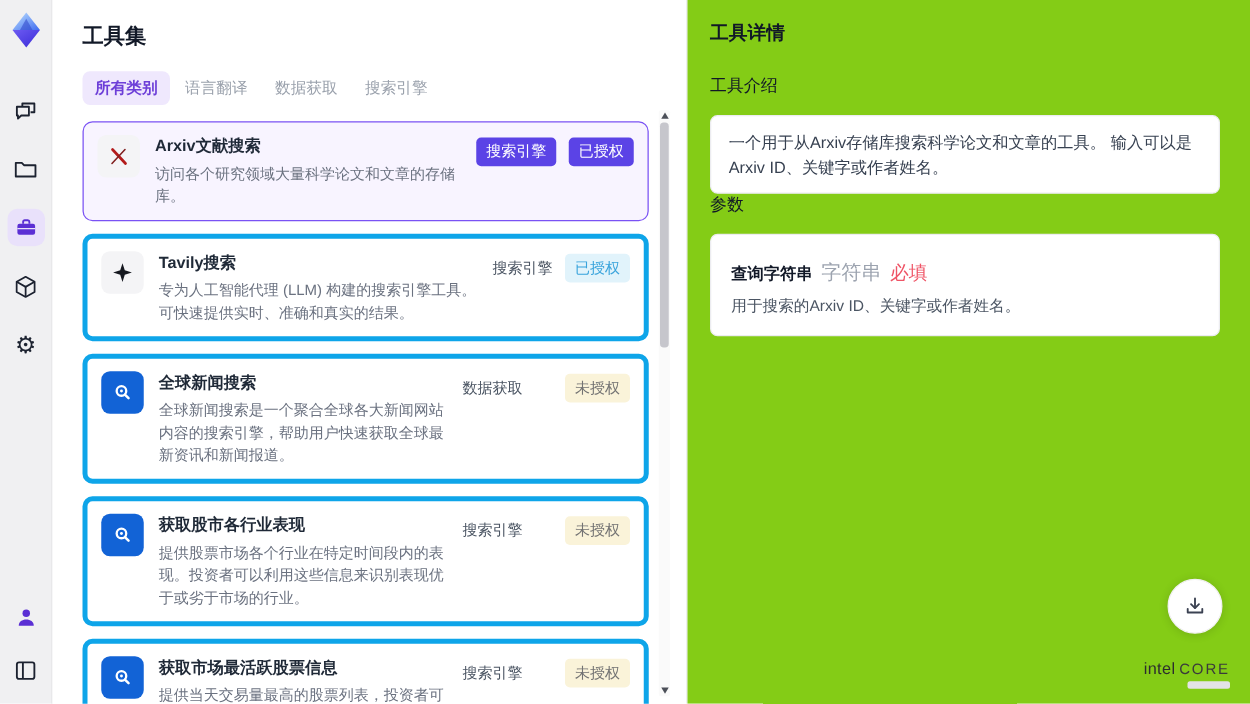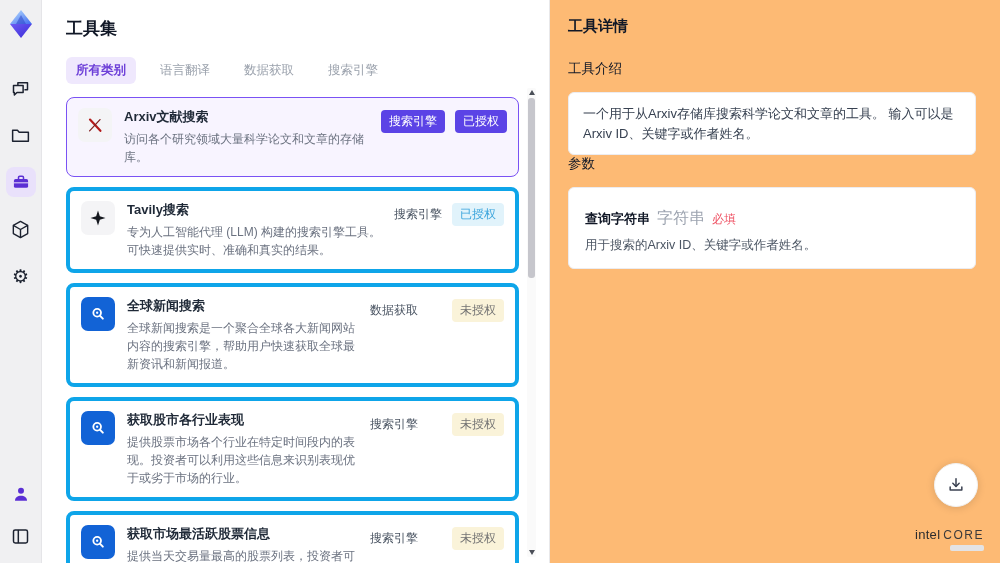--- a/index.html
+++ b/index.html
@@ -12,21 +12,21 @@
   .logo { width:30px; height:30px; margin-bottom:34px; }
   .rail-nav { display:flex; flex-direction:column; gap:17px; align-items:center; }
   .rail-item { width:30px; height:30px; border-radius:8px; display:flex; align-items:center; justify-content:center; color:#1c2230; cursor:pointer; }
   .rail-item.active { background:#e9e1fb; color:#5b2fd4; }
   .rail-bottom { margin-top:auto; display:flex; flex-direction:column; gap:12px; align-items:center; }
   .gear-glyph { font-size:19px; line-height:1; font-family:"DejaVu Sans",sans-serif; }
 
   
   .panel-list { width:508px; flex-shrink:0; border-right:1px solid #e8e8ea; position:relative; padding:17px 30px 0 24px; background:#fff; }
   .list-title { font-size:17px; font-weight:bold; color:#111827; margin-bottom:17px; }
-  .tabs { display:flex; gap:14px; align-items:center; margin-bottom:13px; }
+  .tabs { display:flex; gap:2px; align-items:center; margin-bottom:13px; }
   .tab { font-size:12.5px; color:#9aa1ac; padding:5px 10px; border-radius:6px; cursor:pointer; white-space:nowrap; }
   .tab.active { background:#efe8fd; color:#6d3fd8; font-weight:bold; }
   .cards { display:flex; flex-direction:column; gap:10px; }
   .card { display:flex; gap:12px; padding:10px 11px; background:#fff; border:4px solid #0ea5e9; border-radius:8px; align-items:flex-start; cursor:pointer; }
   .card.selected { background:#f8f4ff; border:1.5px solid #7a52f4; }
   .card-icon { width:34px; height:34px; border-radius:7px; background:#f4f4f6; display:flex; align-items:center; justify-content:center; flex-shrink:0; }
   .card-icon.s-news { background:#1263d6; }
   .card-main { flex:1; min-width:0; }
   .card-title { font-size:13px; font-weight:bold; color:#1f2937; margin-bottom:4px; }
   .card-desc { font-size:12px; color:#6b7280; line-height:1.5; max-width:287px; }
@@ -38,29 +38,29 @@
   .auth.s-yellow { background:#faf3d9; color:#737373;margin-left:24px; }
 
   
   .scrollbar { position:absolute; top:88px; bottom:6px; right:13px; width:9px; background:#fafafa; border-radius:2px; }
   .scroll-arrow { position:absolute; left:50%; transform:translateX(-50%); width:0; height:0; border-left:3.5px solid transparent; border-right:3.5px solid transparent; }
   .scroll-arrow.up { top:2px; border-bottom:5px solid #4b4f58; }
   .scroll-arrow.down { bottom:2px; border-top:5px solid #4b4f58; }
   .scroll-thumb { position:absolute; top:10px; left:1px; width:7px; height:180px; background:#c6c6cc; border-radius:3px; }
 
   
-  .panel-detail { flex:1; background:#fdba74; padding:17px 24px 0 18px; position:relative; }
+  .panel-detail { flex:1; background:#84cc16; padding:17px 24px 0 18px; position:relative; }
   .detail-title { font-size:15px; font-weight:bold; color:#111827; margin-bottom:24px; }
   .section-label { font-size:13.5px; font-weight:normal; color:#111827; margin-bottom:14px; }
   .intro-box { background:#fff; border:1px solid #ececf0; border-radius:6px; padding:11px 14px; font-size:13px; color:#374151; line-height:1.5; }
   .param-box { background:#fff; border:1px solid #ececf0; border-radius:6px; padding:20px 16px 14px; }
   .param-head { display:flex; align-items:baseline; gap:7px; margin-bottom:8px; }
   .param-name { font-size:13px; font-weight:bold; color:#111827; }
   .param-type { font-size:16px; color:#9ca3af; }
-  .param-required { font-size:12px; color:#ef5466; }
+  .param-required { font-size:15px; color:#ef5466; }
   .param-desc { font-size:12.5px; color:#4b5563; }
 
   .fab { position:absolute; right:22px; bottom:56px; width:44px; height:44px; border-radius:50%; background:#fff; box-shadow:0 1px 8px rgba(0,0,0,.14); border:1px solid #f1f1f1; display:flex; align-items:center; justify-content:center; cursor:pointer; }
   .brand { position:absolute; right:16px; bottom:12px; text-align:right; color:#2c2c2e;margin-top:40px; }
   .brand-row { font-size:13px; letter-spacing:.3px; }
   .brand-row .core { text-transform:uppercase; font-size:12px; letter-spacing:1.5px; margin-left:3px; color:#3a3a3c; }
   .brand-sub { width:34px; height:6px; background:#e3e3e5; border-radius:2px; margin:3px 0 0 auto; }
 </style>
 </head>
 <body>

